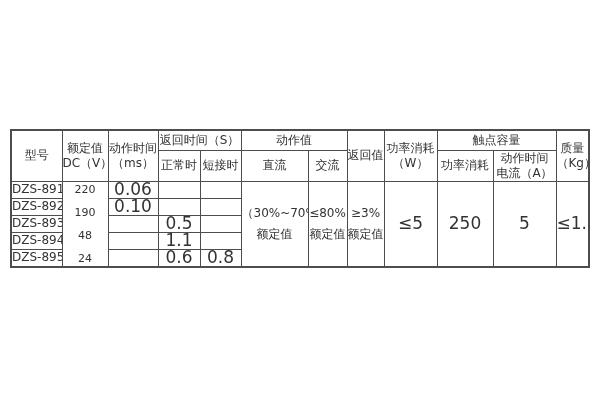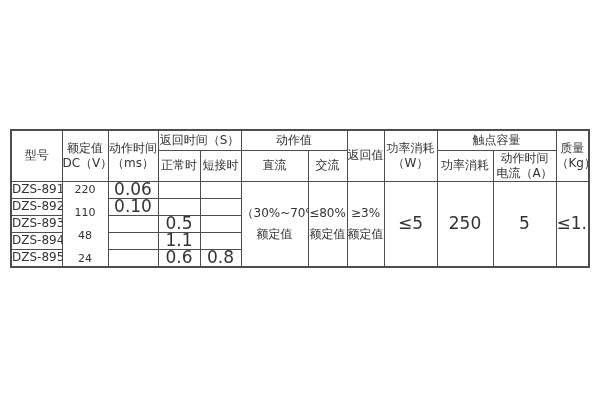--- a/index.html
+++ b/index.html
@@ -102,21 +102,21 @@
           <span>电流（A）</span>
         </th>
       </tr>
     </thead>
     <tbody>
       <tr>
         <td>DZS-891</td>
         <td rowspan="5">
           <div class="rated-stack">
             <span>220</span>
-            <span>110</span>
+            <span>190</span>
             <span>48</span>
             <span>24</span>
           </div>
         </td>
         <td class="num">0.06</td>
         <td class="num"></td>
         <td class="num"></td>
         <td rowspan="5" class="merged-val">
           <span>（30%~70%）</span>
           <span>额定值</span>

